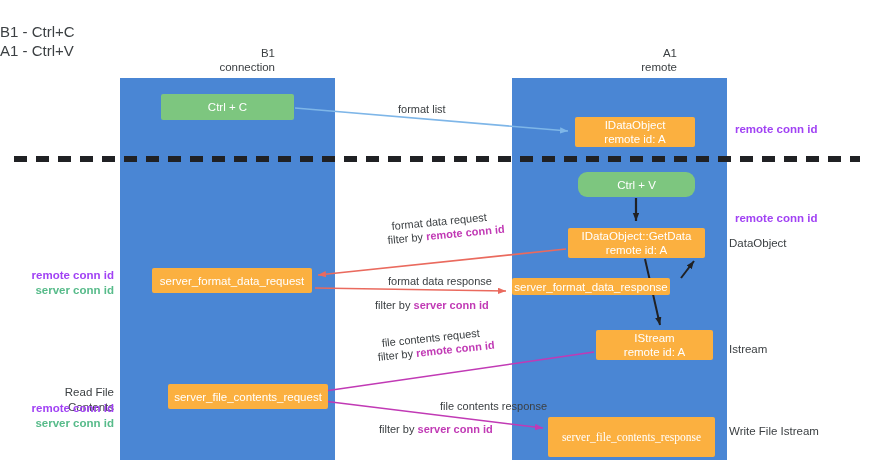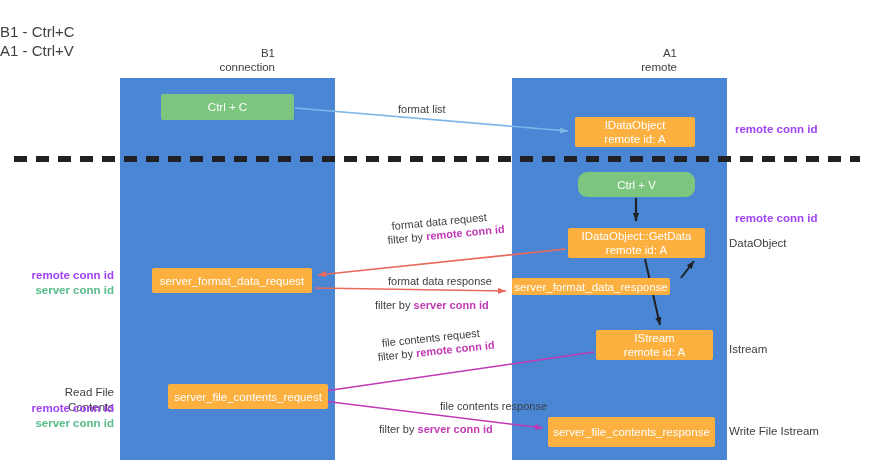--- a/index.html
+++ b/index.html
@@ -39,21 +39,21 @@
   .orange{background:#fbb040;}
 
   #box-ctrlc{left:161px;top:94px;width:133px;height:26px;}
   #box-idataobject{left:575px;top:117px;width:120px;height:30px;}
   #box-ctrlv{left:578px;top:172px;width:117px;height:25px;border-radius:9px;}
   #box-getdata{left:568px;top:228px;width:137px;height:30px;}
   #box-sfdreq{left:152px;top:268px;width:160px;height:25px;}
   #box-sfdresp{left:512px;top:278px;width:158px;height:17px;}
   #box-istream{left:596px;top:330px;width:117px;height:30px;}
   #box-sfcreq{left:152px;top:384px;width:160px;height:25px;margin-left:16px;}
-  #box-sfcresp{left:548px;top:417px;width:167px;height:30px;}
+  #box-sfcresp{left:548px;top:417px;width:167px;height:40px;font-family:Liberation Serif, serif;}
 
   
   .side-label{font-size:11.5px;line-height:15px;color:#3c4043;}
   .purple{color:#a142f4;font-weight:bold;}
   .green-t{color:#57bb8a;font-weight:bold;}
   .magenta{color:#c13ab5;font-weight:bold;}
 
   #lbl-remote-conn-1{left:735px;top:122px;}
   #lbl-remote-conn-2{left:735px;top:211px;}
   #lbl-dataobject{left:729px;top:236px;}

